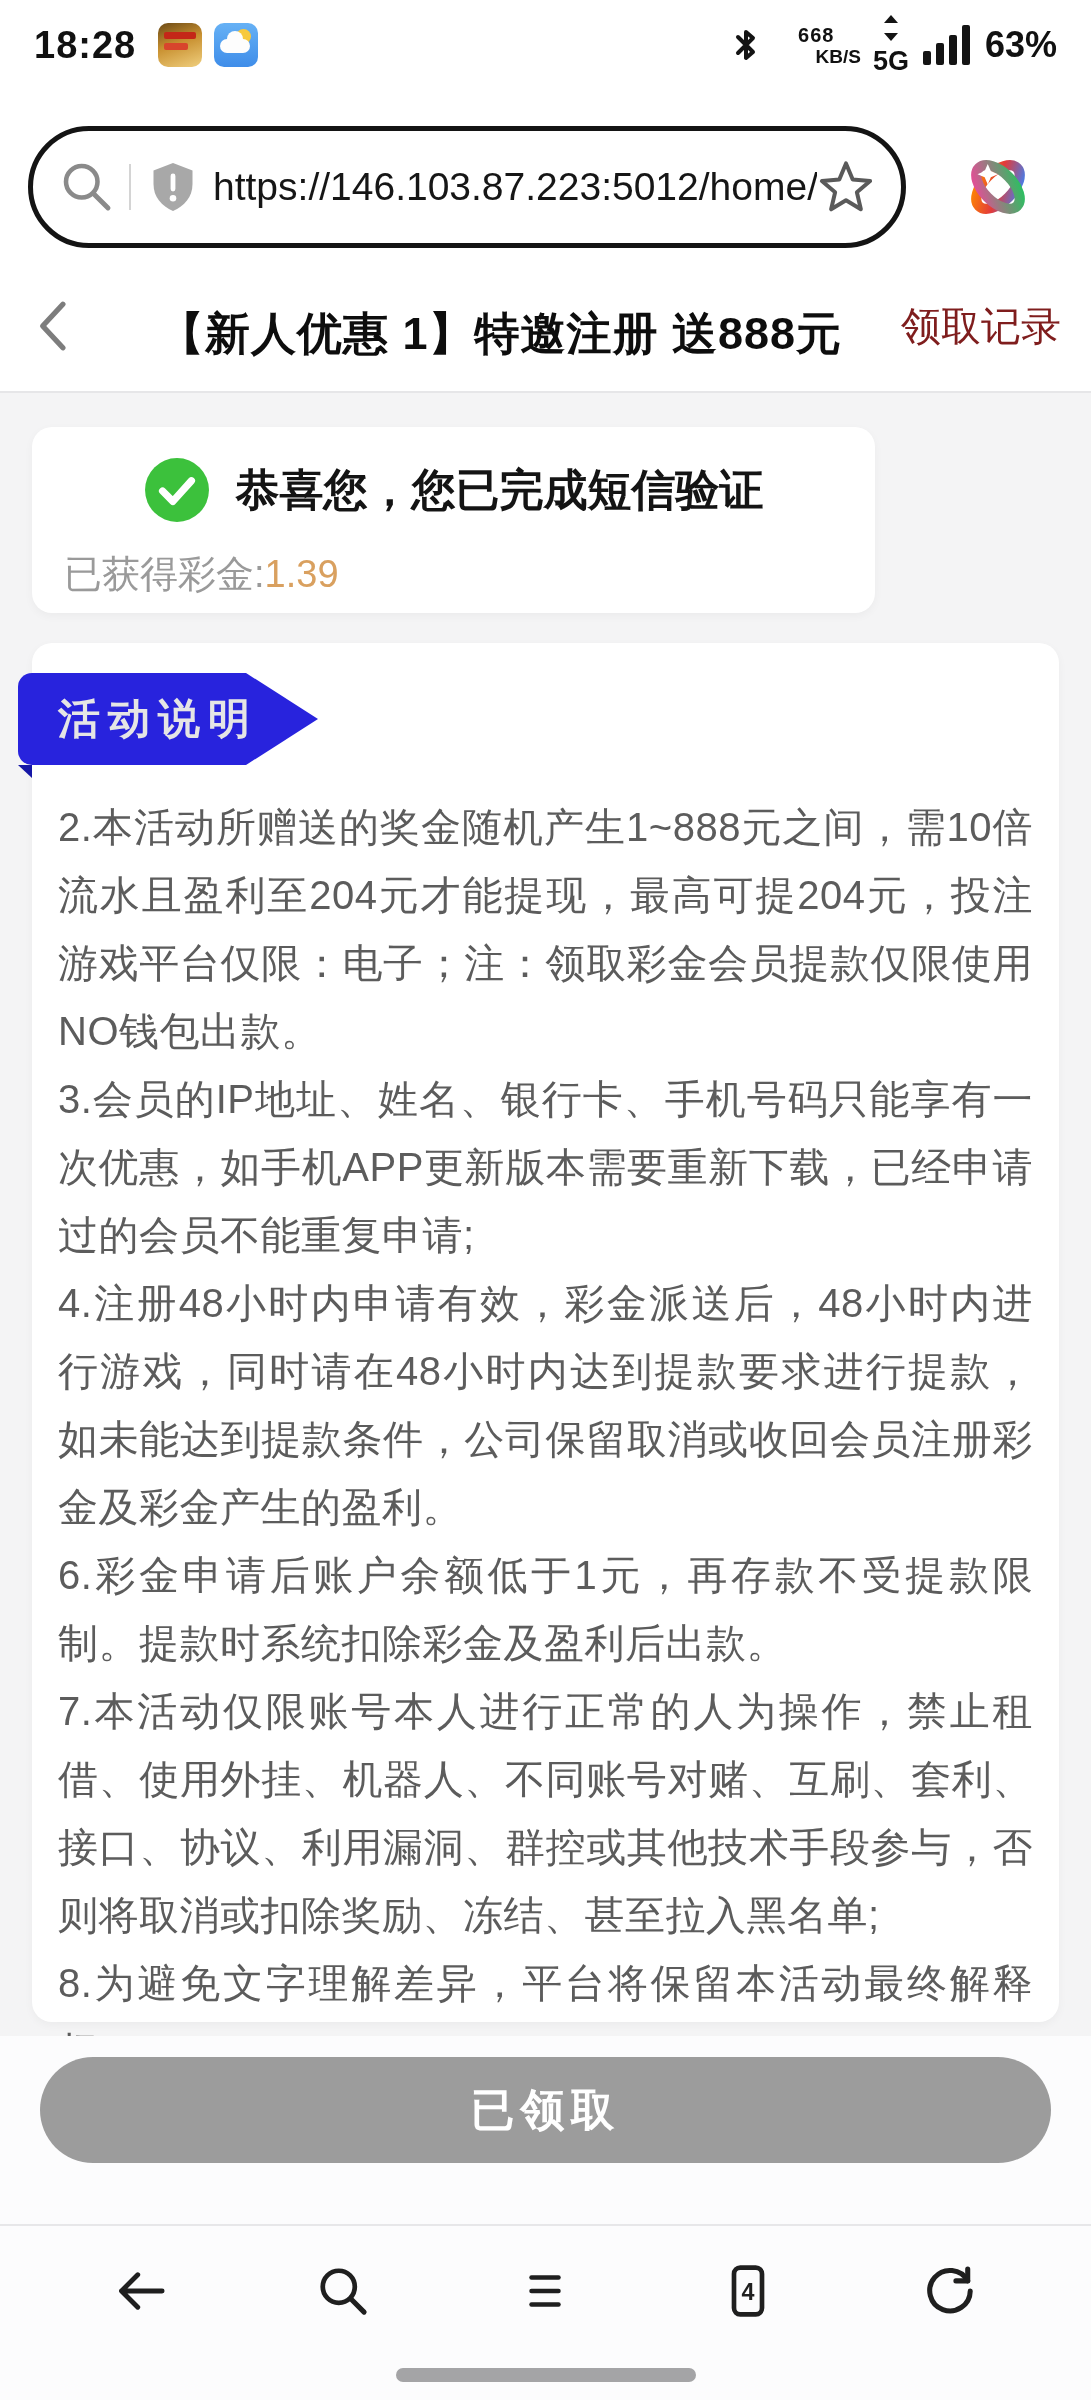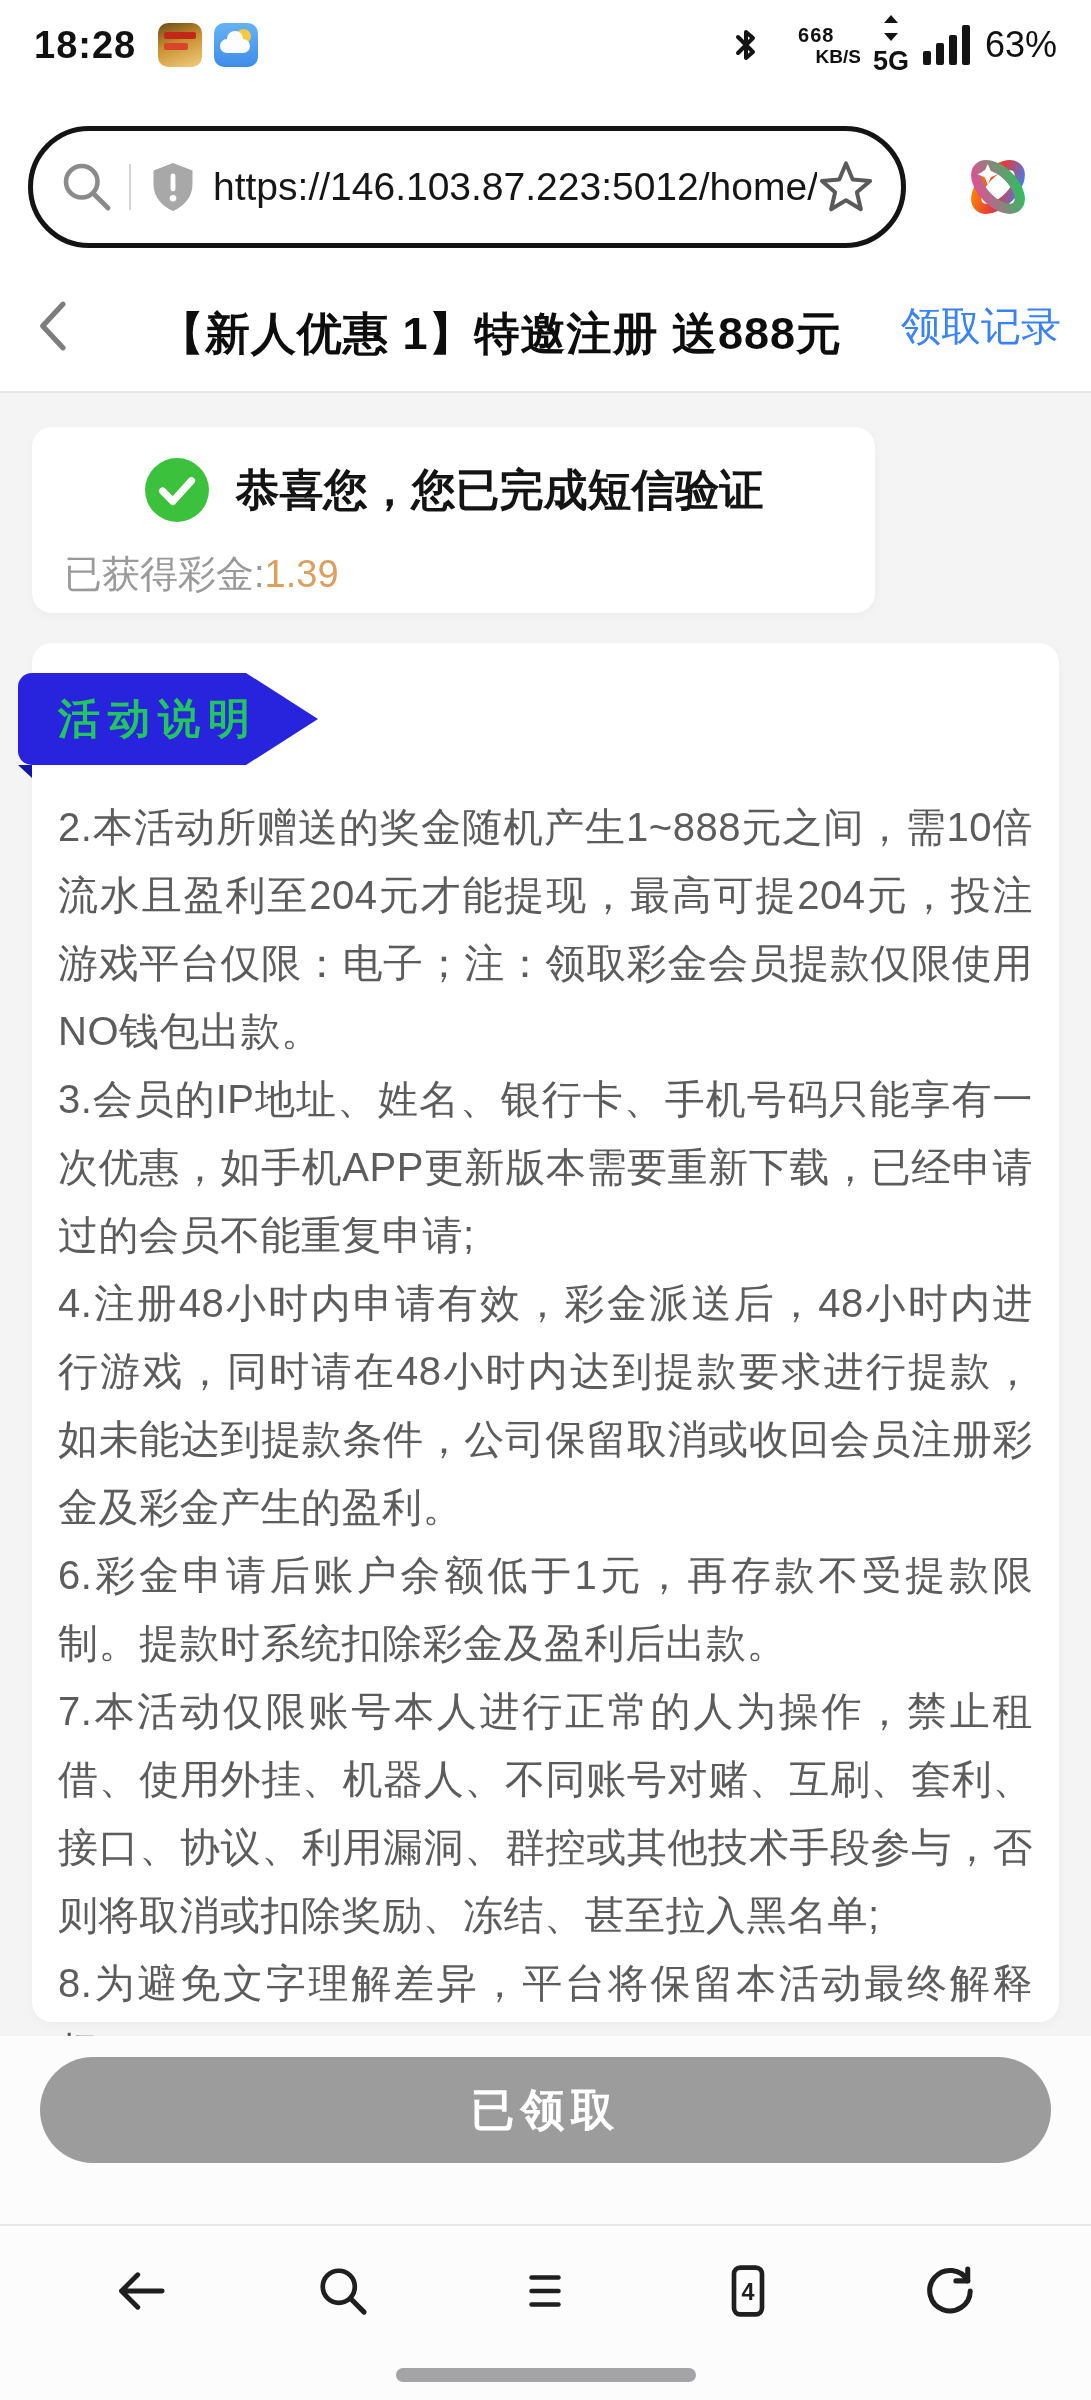--- a/index.html
+++ b/index.html
@@ -23,48 +23,48 @@
   .app-ico.game i + i { top:20px; width:24px; background:#d8452c; }
   .app-ico.weather { background:linear-gradient(180deg,#66b1f5 0%,#3f8de9 100%); }
   .app-ico.weather .sun { position:absolute; right:7px; top:6px; width:15px; height:15px; border-radius:50%; background:#f7c93e; }
   .app-ico.weather .cloud { position:absolute; left:6px; top:16px; width:30px; height:14px; border-radius:10px; background:#fdfdfd; }
   .app-ico.weather .cloud::before { content:""; position:absolute; left:7px; top:-8px; width:16px; height:16px; border-radius:50%; background:#fdfdfd; }
   .sb-right { margin-left:auto; display:flex; align-items:center; gap:12px; }
   .sb-speed { text-align:center; line-height:1; font-weight:700; }
   .sb-speed .v { font-size:20px; letter-spacing:1px; }
   .sb-speed .u { font-size:19px; margin-top:2px;margin-left:44px; }
   .sb-net { display:flex; align-items:center; gap:3px; font-weight:700; font-size:27px;flex-direction:column; }
-  .sb-batt { font-size:36px; }
+  .sb-batt { font-size:36px;font-weight:bold; }
 
   
   .url-row { position:absolute; left:0; top:112px; width:100%; height:150px; }
   .url-pill { position:absolute; left:28px; top:14px; width:878px; height:122px; border:5px solid #141414; border-radius:61px; background:#fff; display:flex; align-items:center; padding:0 26px; }
   .url-divider { width:2px; height:46px; background:#d4d4d4; margin:0 18px 0 14px; }
   .url-text { font-size:39px; color:#161616; white-space:nowrap; overflow:hidden; flex:1; margin-left:16px; }
   .ext-ico { position:absolute; right:52px; top:34px; }
 
   
   .page-header { position:absolute; left:0; top:262px; width:100%; height:128px; display:flex; align-items:center; padding:0 30px; }
   .back-btn { width:70px; display:flex; align-items:center; }
   .ph-title { flex:1; text-align:center; font-size:45px; font-weight:700; color:#0d0d0d; letter-spacing:1px;margin-top:16px; }
-  .ph-link { font-size:40px; color:#3b82f6; white-space:nowrap; }
+  .ph-link { font-size:40px; color:#7f1d1d; white-space:nowrap; }
 
   
   .success-card { position:absolute; left:32px; top:427px; width:843px; height:186px; background:#fff; border-radius:20px; box-shadow:0 3px 10px rgba(0,0,0,0.04); }
   .sc-row { position:absolute; left:0; top:30px; width:100%; display:flex; justify-content:center; align-items:center; gap:26px; }
   .sc-msg { font-size:44px; font-weight:700; color:#141414; }
   .sc-bonus { position:absolute; left:32px; top:122px; font-size:38px; color:#9a9a9a; }
   .sc-bonus b { color:#d9a05f; font-weight:400; }
 
   
   .activity-card { position:absolute; left:32px; top:643px; width:1027px; height:1379px; background:#fff; border-radius:20px; box-shadow:0 3px 10px rgba(0,0,0,0.04); }
   .badge { position:absolute; left:-14px; top:30px; width:300px; height:92px; background:#2823dd; border-radius:14px 0 0 14px;
            clip-path:polygon(0 0,76% 0,100% 50%,76% 100%,0 100%);
            display:flex; align-items:center; padding-left:40px; }
-  .badge span { color:#22c55e; font-size:42px; font-weight:700; letter-spacing:8px; }
+  .badge span { color:#e5e5e5; font-size:42px; font-weight:700; letter-spacing:8px; }
   .badge-fold { position:absolute; left:-14px; top:122px; width:14px; height:13px; background:#1516a6; clip-path:polygon(0 0,100% 0,100% 100%); }
   .rules { position:absolute; left:0; top:150px; width:100%; padding:0 26px; }
   .rules p { font-size:40px; line-height:68px; color:#5c5c5c; text-align:justify; letter-spacing:0.5px; }
 
   
   .bottom-panel { position:absolute; left:0; top:2036px; width:1091px; height:364px; background:#fcfcfd; }
   .claim-btn { position:absolute; left:40px; top:21px; width:1011px; height:106px; border:none; border-radius:53px; background:#9c9c9c; color:#fff; font-size:44px; font-weight:700; letter-spacing:6px; font-family:inherit; }
   .nav-divider { position:absolute; left:0; top:188px; width:100%; height:2px; background:#e7e7e9; }
   .nav-bar { position:absolute; left:0; top:190px; width:100%; height:130px; display:flex; align-items:center; justify-content:space-around; padding:0 40px; }
   .nav-item { width:70px; height:70px; display:flex; align-items:center; justify-content:center; }

